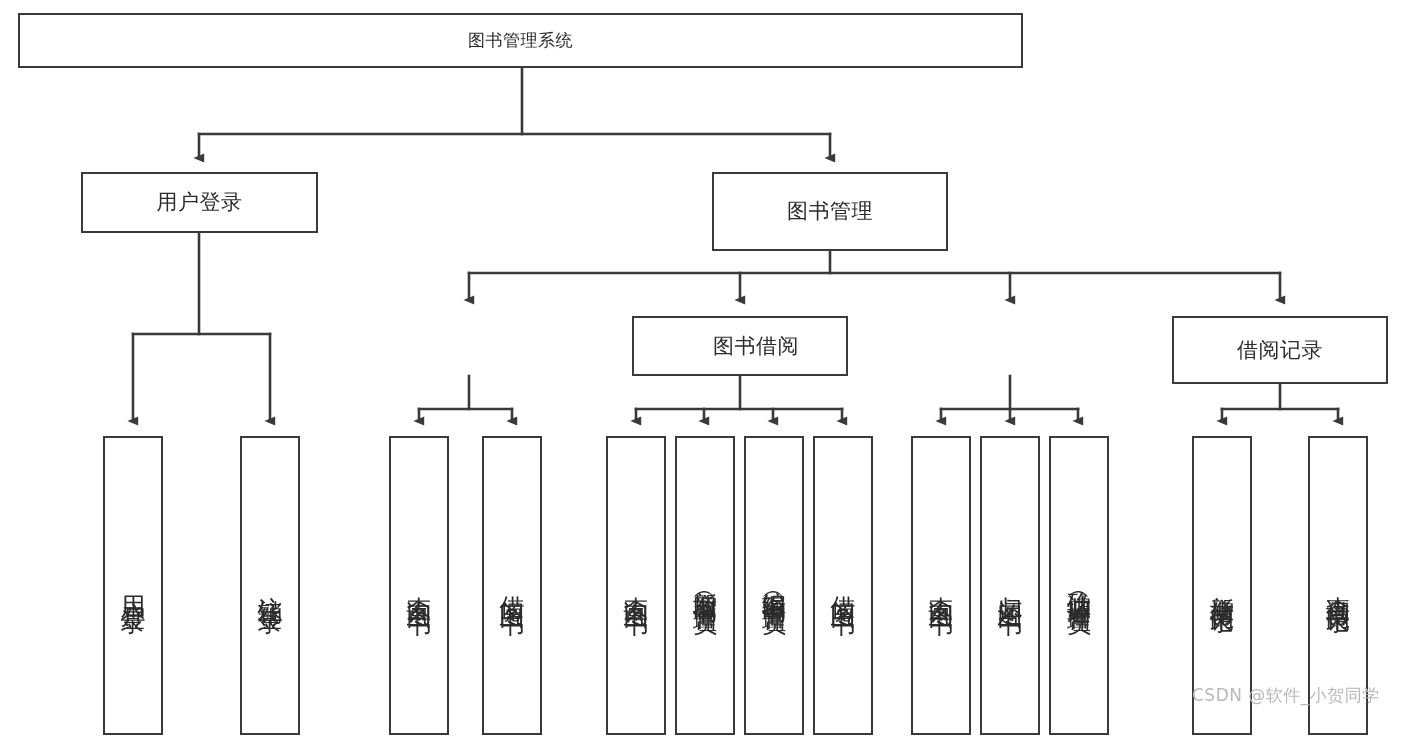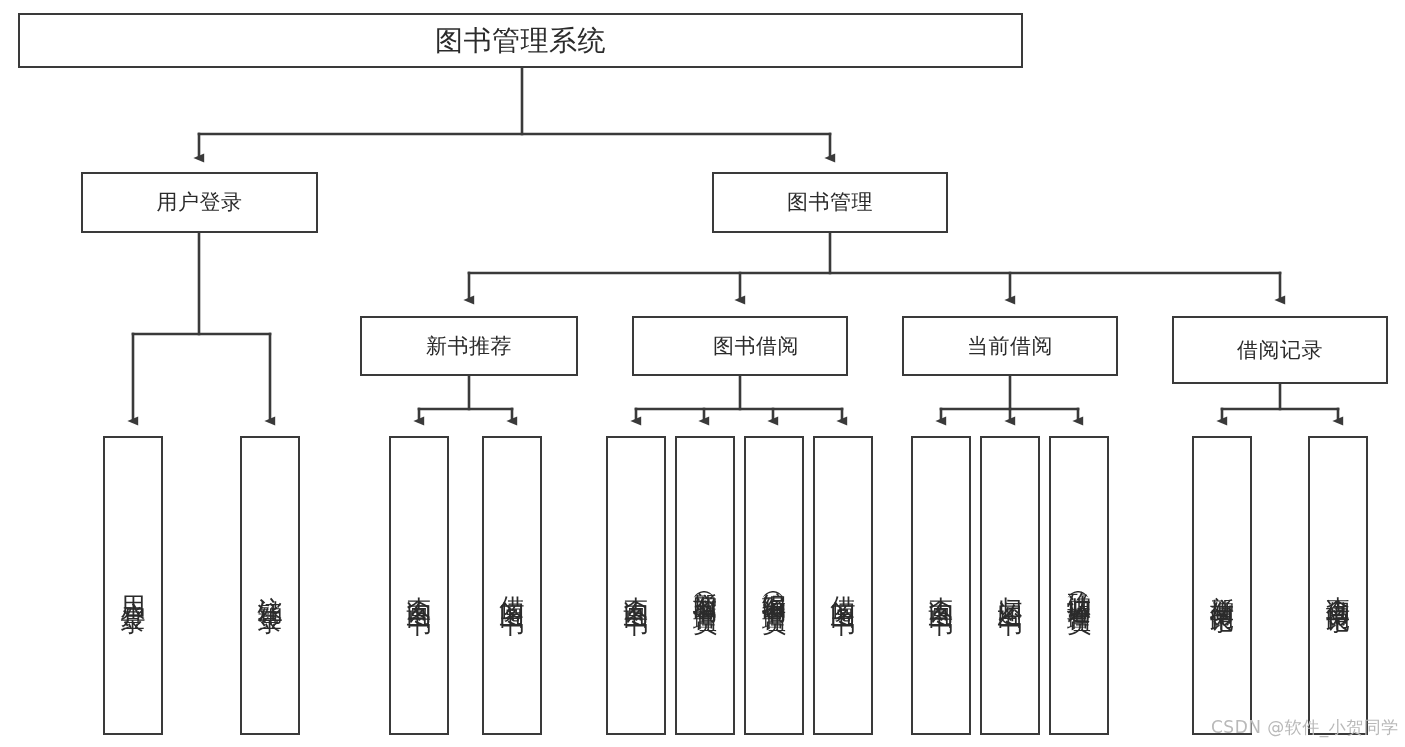--- a/index.html
+++ b/index.html
@@ -44,21 +44,21 @@
     text-align: center;
     line-height: 1.18;
     white-space: pre;
   }
   
   .node.horiz .lbl {
     font-size: 21px;
     letter-spacing: 0.5px;
   }
   .node.root .lbl {
-    font-size: 28px;
+    font-size: 17px;
     letter-spacing: 0.5px;
   }
   
   .node.vert {
     align-items: center;
     justify-content: center;
     padding: 4px 0;
   }
   .node.vert .lbl {
     writing-mode: vertical-rl;
@@ -137,35 +137,29 @@
   </svg>
 
   <div class="node root horiz" style="left:18px; top:13px; width:1005px; height:55px;">
     <span class="lbl">图书管理系统</span>
   </div>
 
   <div class="node horiz" style="left:81px; top:172px; width:237px; height:61px;">
     <span class="lbl">用户登录</span>
   </div>
 
-  <div class="node horiz" style="left:712px; top:172px; width:236px; height:61px;">
+  <div class="node horiz" style="left:712px; top:172px; width:236px; height:79px;">
     <span class="lbl">图书管理</span>
   </div>
 
-  <div class="node horiz" style="left:360px; top:316px; width:218px; height:60px;">
-    <span class="lbl">新书推荐</span>
-  </div>
 
   <div class="node horiz" style="left:632px; top:316px; width:216px; height:60px;padding-left:32px;">
     <span class="lbl">图书借阅</span>
   </div>
 
-  <div class="node horiz" style="left:902px; top:316px; width:216px; height:60px;">
-    <span class="lbl">当前借阅</span>
-  </div>
 
   <div class="node horiz" style="left:1172px; top:316px; width:216px; height:68px;">
     <span class="lbl">借阅记录</span>
   </div>
 
   <div class="node vert" style="left:103px; top:436px; width:60px; height:299px;">
     <span class="lbl">用户登录</span>
   </div>
 
   <div class="node vert" style="left:240px; top:436px; width:60px; height:299px;">
@@ -209,15 +203,15 @@
   </div>
 
   <div class="node vert tall" style="left:1192px; top:436px; width:60px; height:299px;">
     <span class="lbl">新增借阅记录</span>
   </div>
 
   <div class="node vert tall" style="left:1308px; top:436px; width:60px; height:299px;">
     <span class="lbl">查询借阅记录</span>
   </div>
 
-  <div class="watermark" style="left:1192px; top:716px;padding-left:19px;">CSDN @软件_小贺同学</div>
+  <div class="watermark" style="left:1192px; top:684px;">CSDN @软件_小贺同学</div>
 
 </div>
 
 </body></html>

